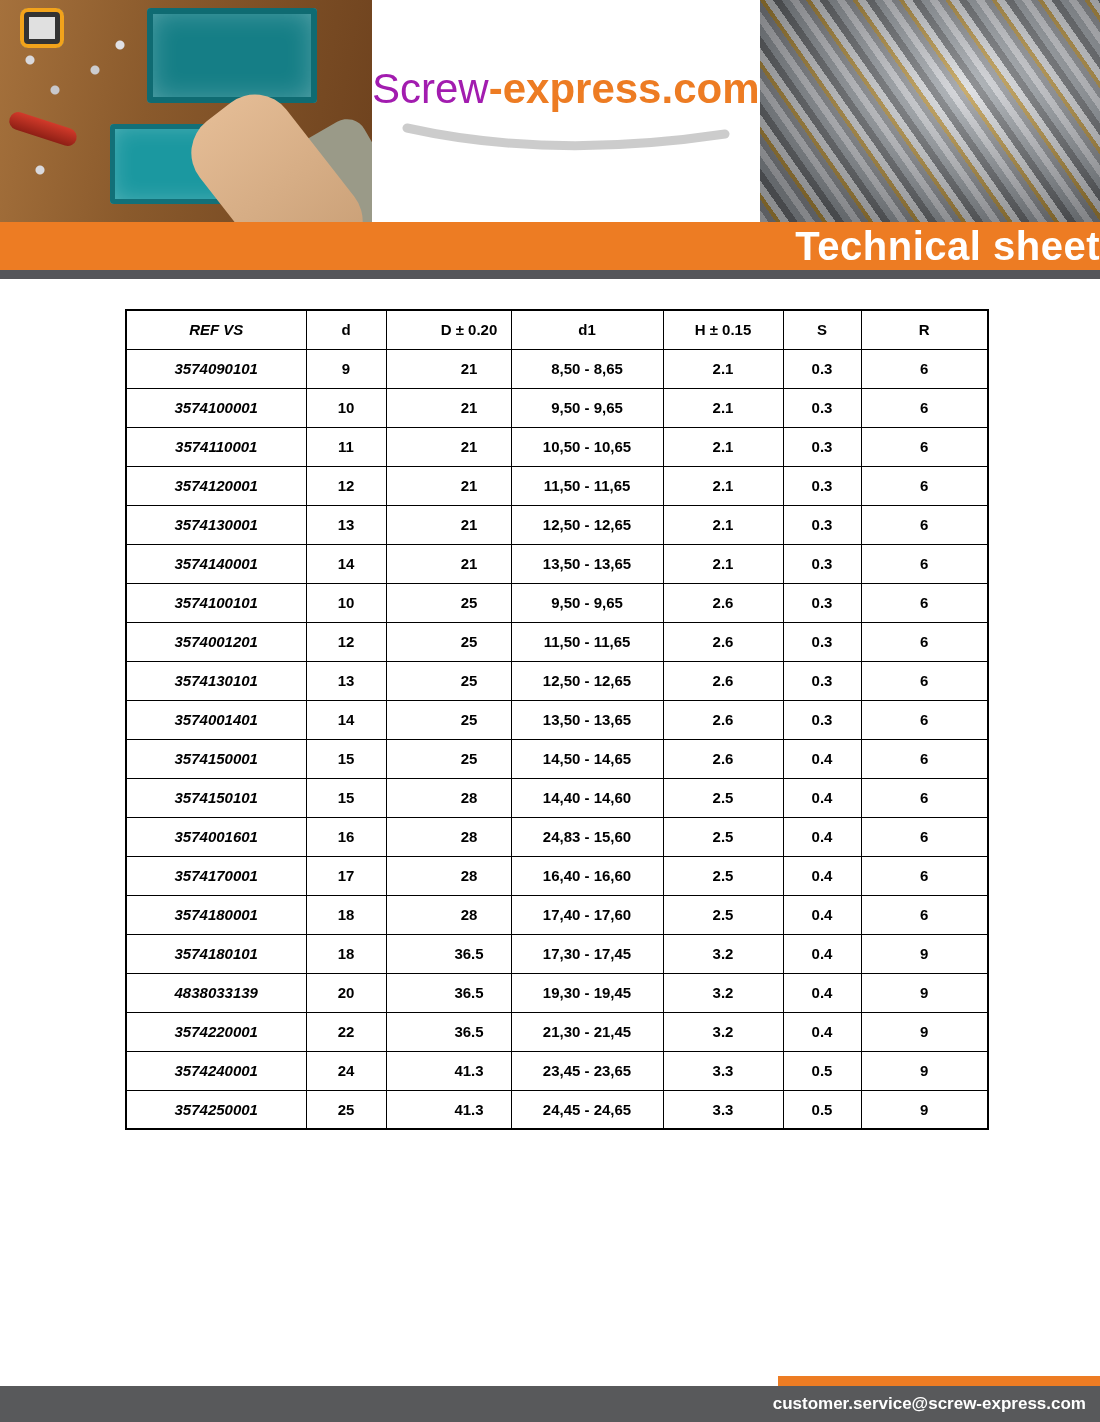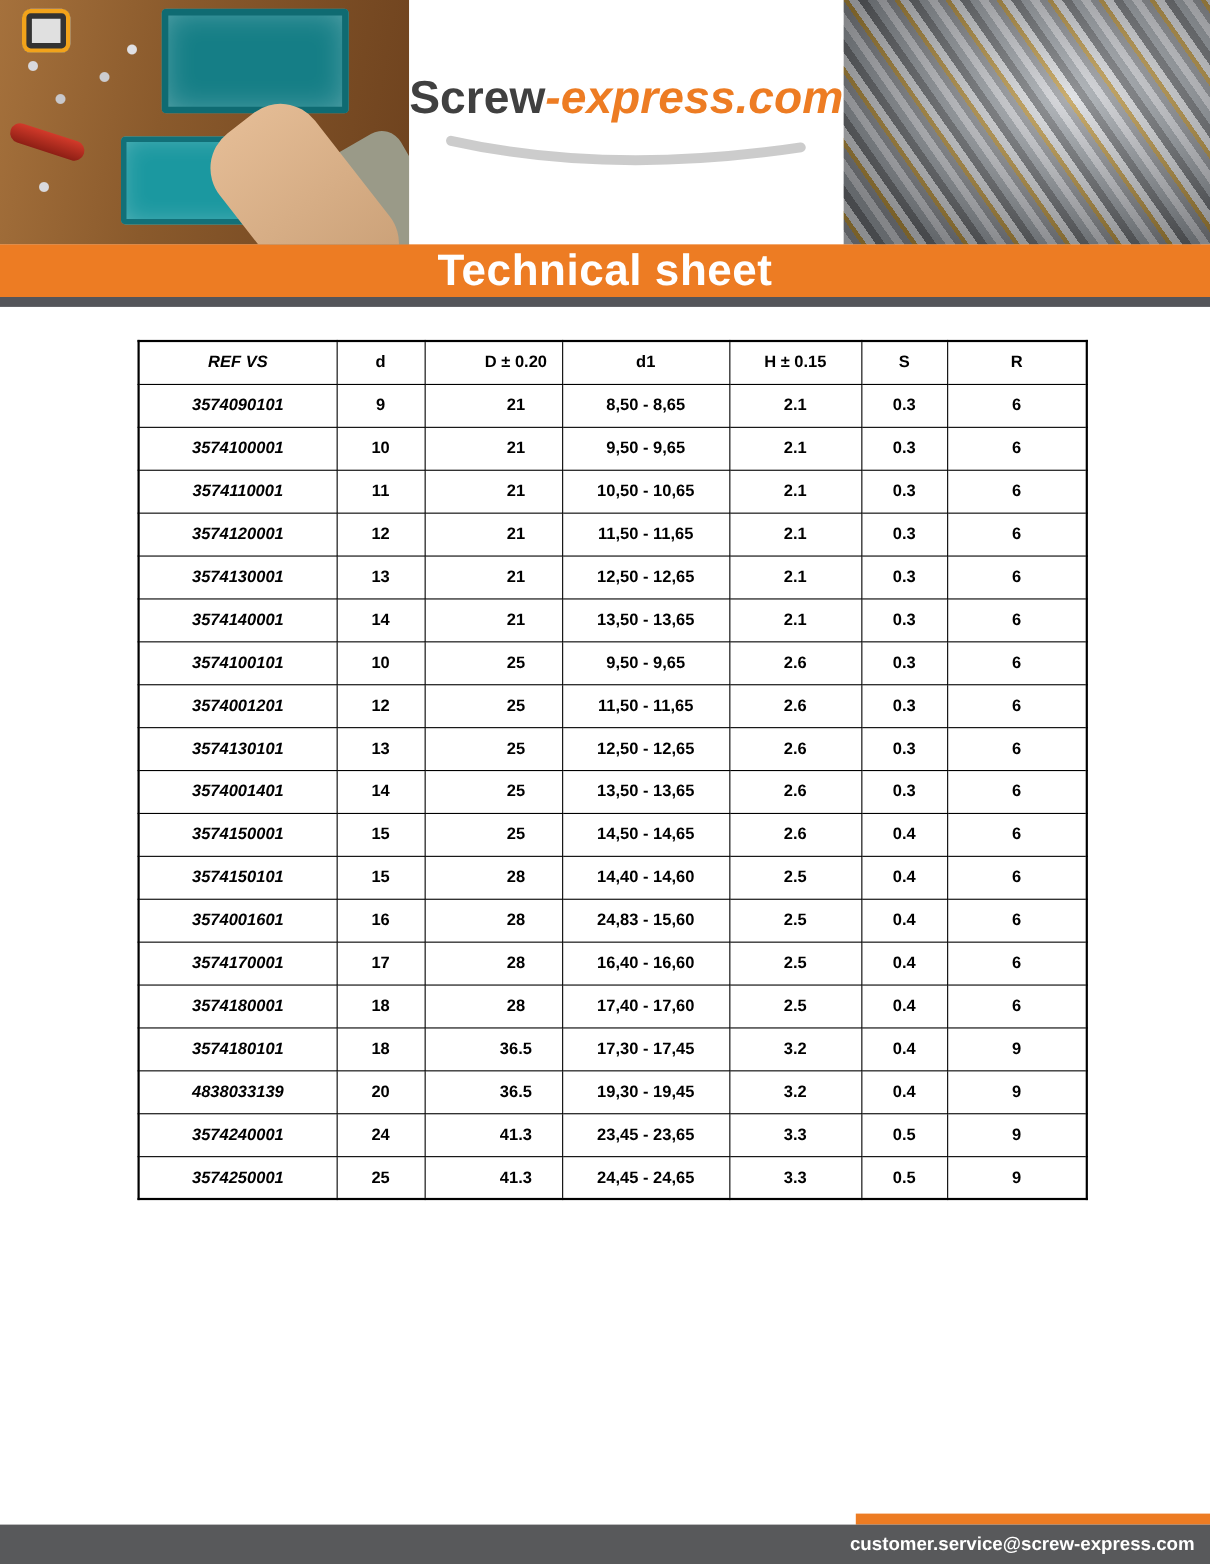--- a/index.html
+++ b/index.html
@@ -36,35 +36,35 @@
   .arm { width:110px; height:190px; right:40px; bottom:-60px; background:linear-gradient(#e3bb94,#caa077);
          transform:rotate(-38deg); border-radius:40px; }
   .sleeve { width:150px; height:110px; right:-20px; bottom:-30px; background:#9a9a88; transform:rotate(-30deg); border-radius:20px; }
   .red-tool { width:70px; height:18px; left:8px; top:120px; background:linear-gradient(#d23a2a,#8e1f15); border-radius:9px; transform:rotate(18deg); }
   .tape { width:44px; height:40px; left:20px; top:8px; background:#e0e0e0; border-radius:8px;
           box-shadow:inset 0 0 0 4px #f2a31b, inset 0 0 0 9px #333; }
 
   .logo-zone { flex:1 1 auto; position:relative; background:#fff;
                display:flex; flex-direction:column; align-items:center; justify-content:center; }
   .logo { font-size:42px; white-space:nowrap; line-height:1; }
-  .logo-main { color:#404040; font-weight:bold; }
-  .logo-accent { color:#ED7C23; font-style:italic; font-weight:bold; }
+  .logo-main { color:#a21caf; font-weight:normal; }
+  .logo-accent { color:#ED7C23; font-weight:bold; }
   .swoosh { margin-top:10px; }
 
   .photo-right {
     width:344px; height:222px;
     background:
       radial-gradient(ellipse at 60% 40%, rgba(255,255,255,.25), rgba(0,0,0,.35) 80%),
       repeating-linear-gradient(55deg,
         #caccd1 0 7px, #8e9196 7px 13px, #b9933f 13px 17px,
         #d6d8db 17px 24px, #6d7074 24px 31px, #9aa0a6 31px 38px);
   }
 
   
-  .banner { height:48px; background:#ED7C23; display:flex; align-items:center; justify-content:center; flex:0 0 auto; }
+  .banner { height:48px; background:#ED7C23; display:flex; align-items:center; justify-content:flex-end; flex:0 0 auto; }
   .banner-title { color:#ffffff; font-size:40px; font-weight:bold; letter-spacing:.5px; }
   .banner-shadow { height:9px; background:#54555a; flex:0 0 auto; }
 
   
   main { flex:1 1 auto; padding-top:30px; }
   table { border-collapse:collapse; margin-left:125px; table-layout:fixed; width:862px;
           border:2px solid #000; }
   th, td { border:1px solid #000; height:39px; text-align:center; vertical-align:middle;
            font-weight:bold; font-size:15px; color:#000; background:#fff; }
   th:nth-child(1), td:nth-child(1) { width:180px;font-style:italic; }
@@ -275,20 +275,29 @@
           <tr>
             <td>4838033139</td>
             <td>20</td>
             <td>36.5</td>
             <td>19,30 - 19,45</td>
             <td>3.2</td>
             <td>0.4</td>
             <td>9</td>
           </tr>
           <tr>
+            <td>3574220001</td>
+            <td>22</td>
+            <td>36.5</td>
+            <td>21,30 - 21,45</td>
+            <td>3.2</td>
+            <td>0.4</td>
+            <td>9</td>
+          </tr>
+          <tr>
             <td>3574240001</td>
             <td>24</td>
             <td>41.3</td>
             <td>23,45 - 23,65</td>
             <td>3.3</td>
             <td>0.5</td>
             <td>9</td>
           </tr>
           <tr>
             <td>3574250001</td>

